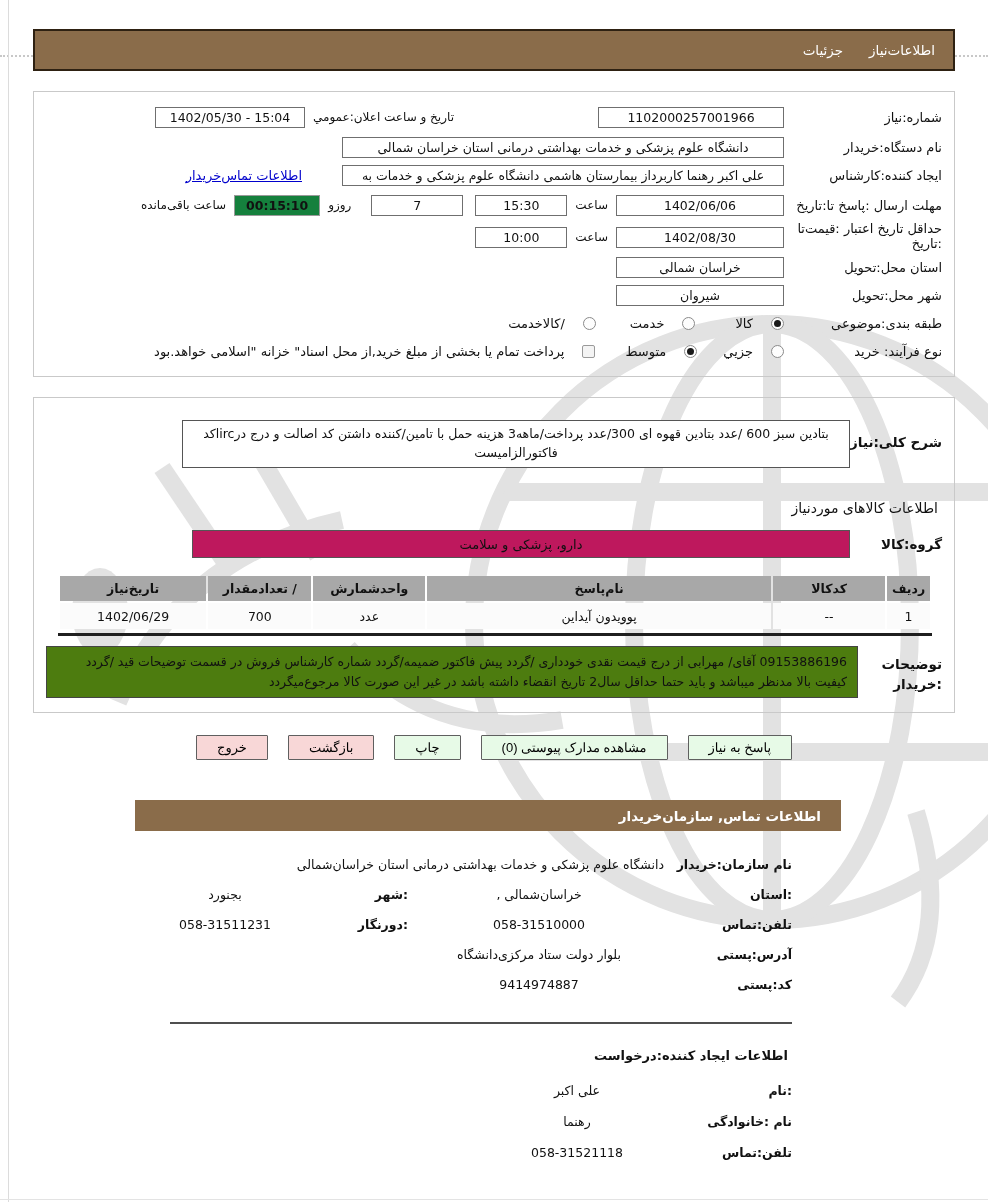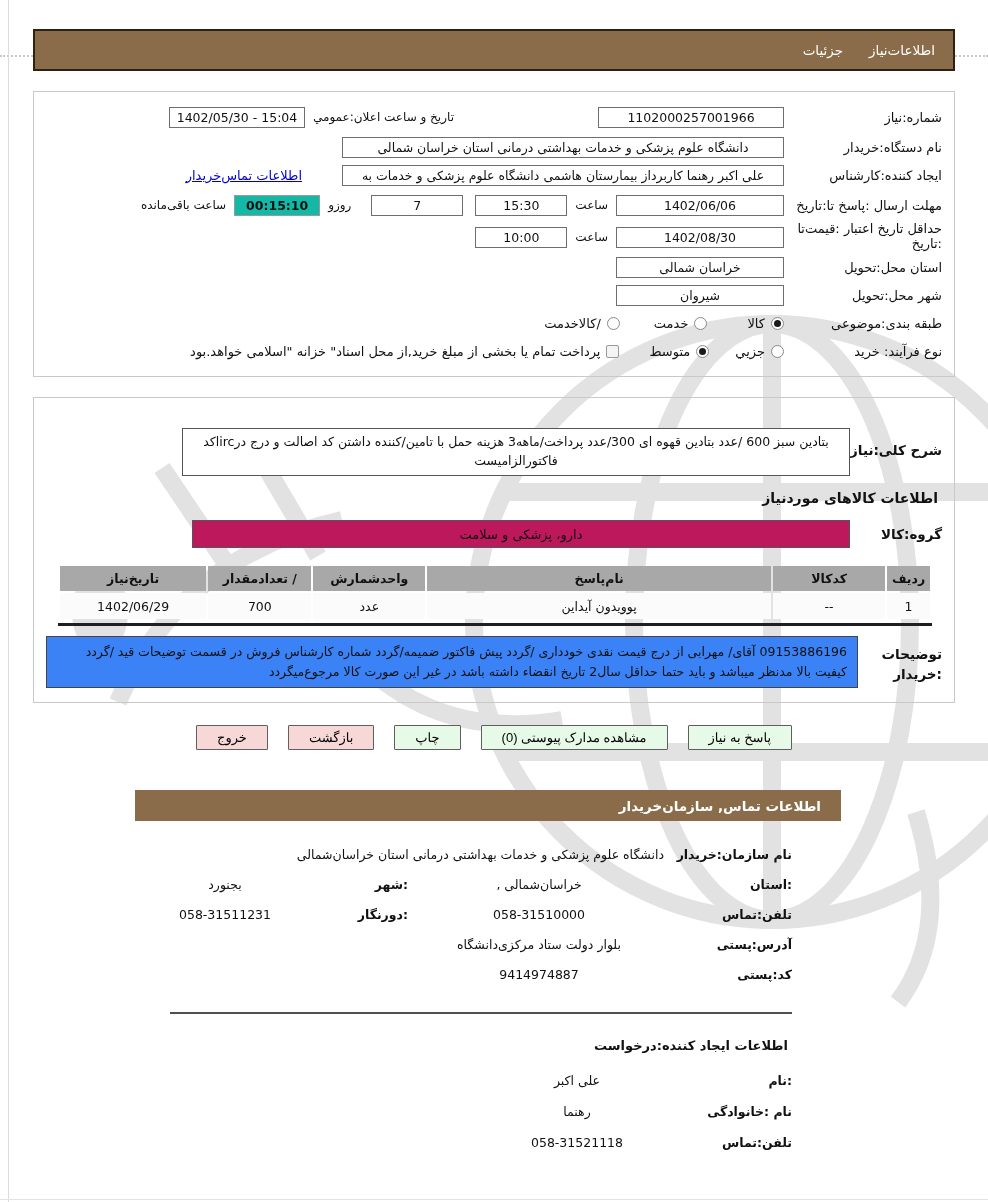--- a/index.html
+++ b/index.html
@@ -15,52 +15,52 @@
             display:flex; align-items:center; gap:26px; padding:0 18px; color:#fff; font-size:13.5px; }
   .tab { cursor:pointer; }
 
   .panel { margin:20px 33px 0 33px; border:1px solid #c9c9c9; padding:8px 12px 10px 12px; background:transparent; }
   .frow { display:flex; align-items:center; min-height:26px; margin:2px 0; }
   .flabel { width:158px; flex:none; font-size:13px; }
   .flabel2 { line-height:1.15; }
   .fld { border:1px solid #6f6f6f; background:#fff; height:21px; display:flex; align-items:center;
          justify-content:center; padding:0 6px; font-size:12.5px; }
   .w-num { width:186px; } .w-date { width:168px; } .w-time { width:92px; } .w-days { width:92px; }
-  .w-wide { width:442px; justify-content:center; } .w-ann { width:136px; }
-  .w-count { width:86px; background:#14b8a6; border:1px solid #9a9a9a; font-weight:bold; } .m12{margin:0 12px;}
+  .w-wide { width:442px; justify-content:center; } .w-ann { width:150px; }
+  .w-count { width:86px; background:#15803d; border:1px solid #9a9a9a; font-weight:bold; } .m12{margin:0 12px;}
   .lbl-mid { margin:8px 8px; font-size:12px; }
   .link { color:#0000cc; text-decoration:underline; cursor:pointer; margin-right:40px; font-size:13px; }
   .ltr { direction:ltr; unicode-bidi:embed; }
 
   .radio { width:13px; height:13px; border:1px solid #8a8a8a; border-radius:50%; background:#fdfdfd;
            display:inline-block; position:relative; flex:none; }
   .radio.sel::after { content:""; position:absolute; inset:2px; background:#1a1a1a; border-radius:50%; }
   .checkbox { width:13px; height:13px; border:1px solid #9a9a9a; border-radius:2px; background:#f4f4f4; flex:none; }
-  .opt { display:flex; align-items:center; gap:6px; margin-left:34px; }
-
-  .desc-row { display:flex; margin-top:22px; }
+  .opt { display:flex; align-items:center; gap:18px; margin-left:34px; }
+
+  .desc-row { display:flex; margin-top:14px; }
   .desc-label { width:92px; flex:none; font-weight:bold; font-size:13.5px; padding-top:14px; }
   .desc-box { border:1px solid #555; width:668px; min-height:48px; padding:4px 10px; font-size:12.5px;
               line-height:1.5; background:#fff;text-align:center; }
-  .sec-head { font-weight:bold; font-size:14px; margin:14px 4px 4px 4px; }
+  .sec-head { font-weight:normal; font-size:14px; margin:32px 4px 4px 4px; }
   .grp-row { display:flex; align-items:center; margin-top:14px; }
   .grp-label { width:92px; flex:none; font-weight:bold; font-size:13.5px; }
   .grp-box { border:1px solid #555; width:658px; height:28px; display:flex; align-items:center;
              justify-content:center; background:#be185d; font-size:13px; }
 
   .tbl-wrap { margin:16px 10px 0 12px; }
   table.goods { width:100%; border-collapse:separate; border-spacing:2px; }
   table.goods th { background:#a8a8a8; font-size:12.5px; font-weight:bold; height:25px; padding:0 4px; }
   table.goods td { background:#fbfbfb; font-size:12.5px; height:26px; text-align:center; }
   .tbl-darkline { height:3px; background:#1f1f1f; margin:2px 10px 0 12px; }
 
   .notes-row { display:flex; margin-top:10px; }
   .notes-label { width:84px; flex:none; font-weight:bold; font-size:13.5px; line-height:1.5; padding-top:8px; }
   .notes-box { border:1px solid #444; width:822px; min-height:52px; padding:5px 10px; font-size:12.5px;
-               line-height:1.6; background:#3b82f6; }
+               line-height:1.6; background:#4d7c0f; }
 
   .btnrow { display:flex; justify-content:center; align-items:center; gap:20px; margin-top:22px; }
   .btn { border:1px solid #5f5f5f; border-radius:1px; height:25px; display:flex; align-items:center;
          padding:0 20px; font-size:13px; cursor:pointer; }
   .btn.green { background:#e7fae7; }
   .btn.red { background:#f8d7d7; }
 
   .brownbar2 { margin:40px auto 0 auto; width:706px; height:31px; background:#8a6c4a; color:#fff;
                font-weight:bold; font-size:13.5px; display:flex; align-items:center; padding:0 20px;
                transform:translateX(-6px); }

